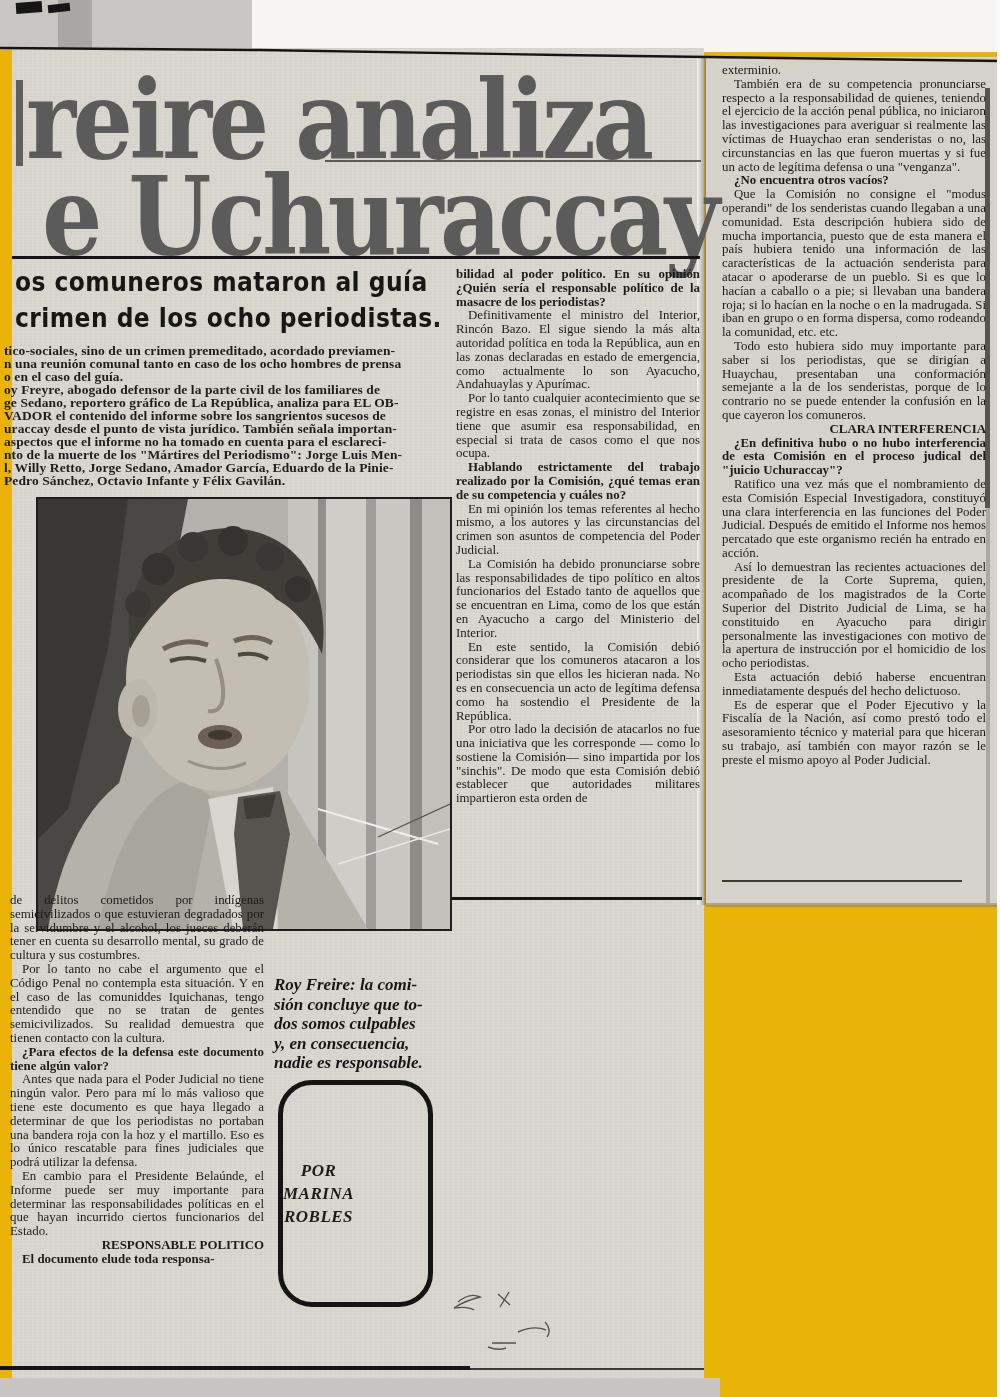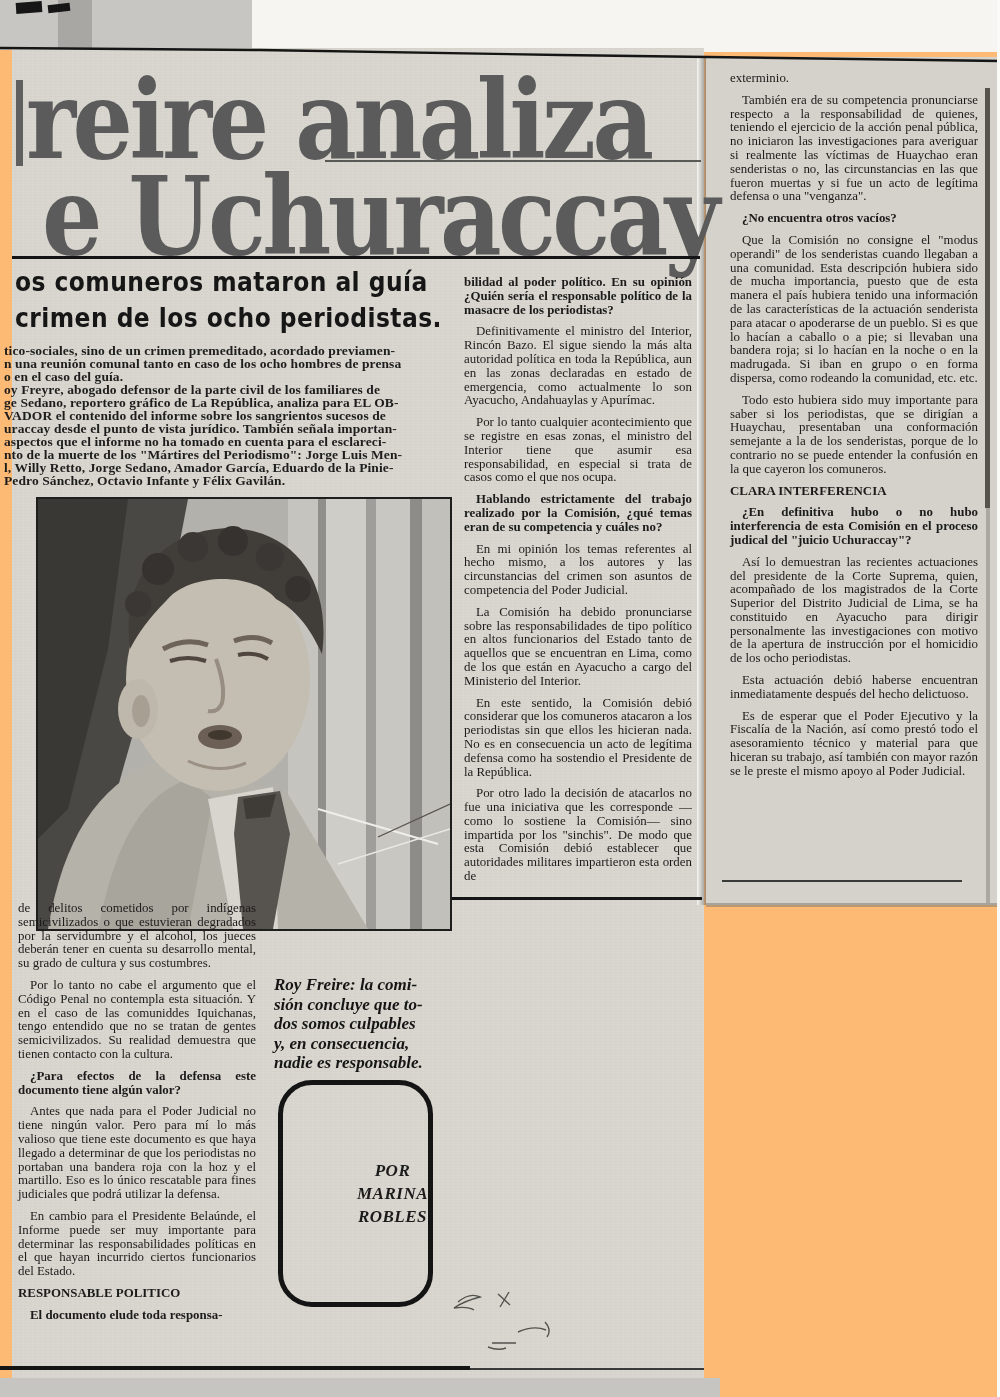--- a/index.html
+++ b/index.html
@@ -1,17 +1,17 @@
 <!DOCTYPE html>
 <html><head>
 <meta charset="utf-8">
 <style>
   html,body{margin:0;padding:0;background:#b9b8b4;}
   .page{position:relative;width:1000px;height:1397px;overflow:hidden;
-        background:#fdba74;font-family:"Liberation Serif",serif;color:#1b1b1b;}
+        background:#eab308;font-family:"Liberation Serif",serif;color:#1b1b1b;}
   .abs{position:absolute;}
 
   
   .top-grey{left:0;top:0;width:252px;height:50px;background:#c7c6c2;}
   .top-dark-band{left:58px;top:0;width:34px;height:48px;background:#a8a7a3;}
   .top-white{left:252px;top:0;width:748px;height:52px;background:#f6f5f2;}
   .mark{background:#161616;}
   .bottom-grey{left:0;top:1378px;width:720px;height:19px;background:#c6c5c1;}
   .right-white{left:997px;top:0;width:3px;height:1397px;background:#fafaf8;}
 
@@ -41,30 +41,30 @@
   .subhead{font-family:"DejaVu Sans",sans-serif;font-weight:bold;color:#161616;
     font-size:26px;line-height:36px;white-space:pre-line;
     transform:scaleX(.9);transform-origin:left top;letter-spacing:.5px;}
 
   
   .intro{font-weight:bold;font-size:13.5px;line-height:13px;white-space:pre-line;
     color:#1d1d1d;letter-spacing:.1px;}
 
   
   .col{font-size:12.9px;line-height:13.8px;text-align:justify;overflow:hidden;}
-  .col p{margin:8px;}
+  .col p{margin:0;}
   .ind{text-indent:12px;}
   .b{font-weight:bold;}
-  .ctr{text-align:left;font-weight:bold;}
+  .ctr{text-align:right;font-weight:bold;}
 
   
   .caption{font-weight:bold;font-style:italic;font-size:17px;line-height:19.5px;
     white-space:pre-line;color:#151515;}
   .byline-box{left:278px;top:1080px;width:155px;height:227px;border:5px solid #141414;
-    border-radius:34px;display:flex;align-items:center;justify-content:flex-end;box-sizing:border-box;}
+    border-radius:34px;display:flex;align-items:center;justify-content:flex-start;box-sizing:border-box;}
   .byline{font-weight:bold;font-style:italic;font-size:17px;line-height:23px;
     text-align:center;letter-spacing:.5px;}
 
   
   .photo{left:36px;top:497px;width:412px;height:430px;border:2px solid #1e1e1e;
     box-sizing:content-box;background:#b3b1ac;}
 </style>
 </head>
 <body>
 
@@ -195,20 +195,21 @@
   <div class="abs rule" style="left:452px;top:897px;width:250px;height:3px;"></div>
 
   <div class="abs col" style="left:722px;top:64px;width:264px;height:816px;">
     <p>exterminio.</p>
     <p class="ind">También era de su competencia pronunciarse respecto a la responsabilidad de quienes, teniendo el ejercicio de la acción penal pública, no iniciaron las investigaciones para averiguar si realmente las víctimas de Huaychao eran senderistas o no, las circunstancias en las que fueron muertas y si fue un acto de legítima defensa o una "venganza".</p>
     <p class="ind b">¿No encuentra otros vacíos?</p>
     <p class="ind">Que la Comisión no consigne el "modus operandi" de los senderistas cuando llegaban a una comunidad. Esta descripción hubiera sido de mucha importancia, puesto que de esta manera el país hubiera tenido una información de las características de la actuación senderista para atacar o apoderarse de un pueblo. Si es que lo hacían a caballo o a pie; si llevaban una bandera roja; si lo hacían en la noche o en la madrugada. Si iban en grupo o en forma dispersa, como rodeando la comunidad, etc. etc.</p>
     <p class="ind">Todo esto hubiera sido muy importante para saber si los periodistas, que se dirigían a Huaychau, presentaban una conformación semejante a la de los senderistas, porque de lo contrario no se puede entender la confusión en la que cayeron los comuneros.</p>
     <p class="ctr">CLARA INTERFERENCIA</p>
     <p class="ind b">¿En definitiva hubo o no hubo interferencia de esta Comisión en el proceso judical del "juicio Uchuraccay"?</p>
+    <p class="ind">Ratifico una vez más que el nombramiento de esta Comisión Especial Investigadora, constituyó una clara interferencia en las funciones del Poder Judicial. Después de emitido el Informe nos hemos percatado que este organismo recién ha entrado en acción.</p>
     <p class="ind">Así lo demuestran las recientes actuaciones del presidente de la Corte Suprema, quien, acompañado de los magistrados de la Corte Superior del Distrito Judicial de Lima, se ha constituido en Ayacucho para dirigir personalmente las investigaciones con motivo de la apertura de instrucción por el homicidio de los ocho periodistas.</p>
     <p class="ind">Esta actuación debió haberse encuentran inmediatamente después del hecho delictuoso.</p>
     <p class="ind">Es de esperar que el Poder Ejecutivo y la Fiscalía de la Nación, así como prestó todo el asesoramiento técnico y material para que hiceran su trabajo, así también con mayor razón se le preste el mismo apoyo al Poder Judicial.</p>
   </div>
   <div class="abs rule-thin" style="left:722px;top:880px;width:240px;height:2px;"></div>
 
   <div class="abs rule" style="left:0;top:1366px;width:470px;height:4px;"></div>
   <div class="abs rule-thin" style="left:470px;top:1368px;width:234px;height:2px;"></div>
   <div class="abs bottom-grey"></div>
   <div class="abs right-white"></div>

